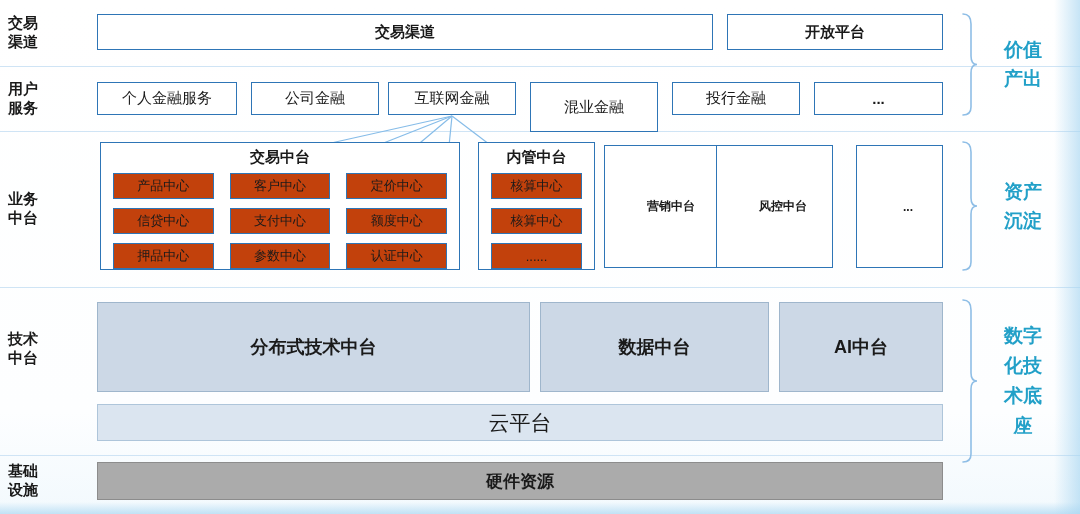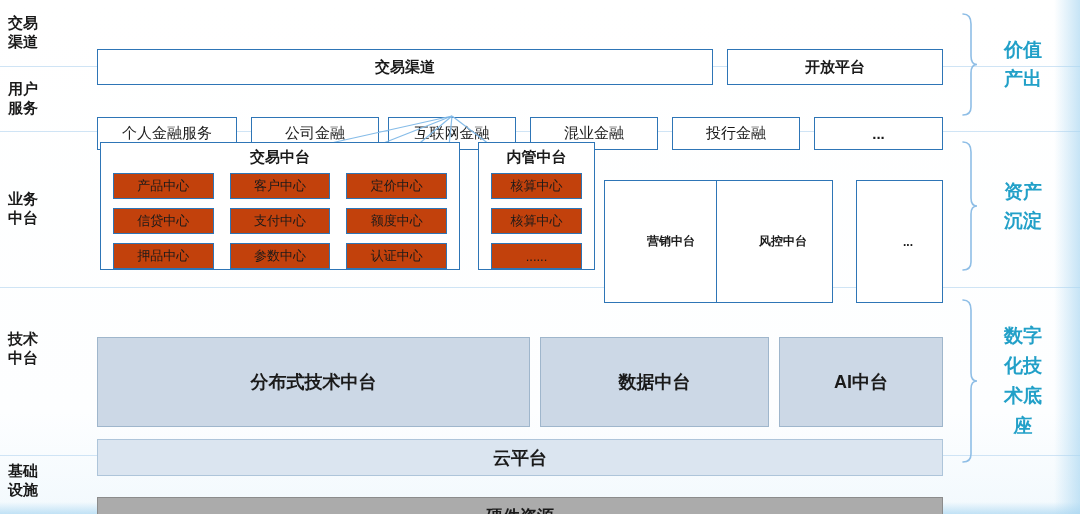--- a/index.html
+++ b/index.html
@@ -25,21 +25,20 @@
   .left-label{
     position:absolute;left:8px;width:52px;text-align:left;
     font-size:15px;line-height:19px;color:#1a1a1a;font-weight:600;
   }
   .left-label span{display:block;}
   .bx{
     position:absolute;box-sizing:border-box;
     border:1.5px solid #2e75b6;background:#ffffff;
     display:flex;align-items:center;justify-content:center;
     font-size:15px;
-    margin-top:35px;
   }
   .bx.bold{font-weight:700;}
   .bx.big{font-size:12px;font-weight:700;padding-left:17px;}
   .group{
     position:absolute;box-sizing:border-box;
     border:1.5px solid #2e75b6;background:#ffffff;
   }
   .group-title{
     position:absolute;top:5px;left:0;right:0;text-align:center;
     font-size:15px;font-weight:700;
@@ -50,21 +49,21 @@
   }
   .group-col{
     position:absolute;left:12px;right:12px;top:30px;
     display:grid;grid-template-columns:1fr;gap:9px;
   }
   .cell{
     height:26px;box-sizing:border-box;border:1px solid #2e75b6;background:#c2410c;
     display:flex;align-items:center;justify-content:center;font-size:13px;
   }
   .fill-tech{background:#ccd8e6;border:1px solid #9fb6cc;font-size:18px;font-weight:700;}
-  .fill-cloud{background:#dbe5f0;border:1px solid #aec5da;font-size:18px;font-weight:700;}
+  .fill-cloud{background:#dbe5f0;border:1px solid #aec5da;font-size:21px;font-weight:400;}
   .fill-hw{background:#ababab;border:1px solid #8c8c8c;font-size:17px;font-weight:700;}
   .overlay{position:absolute;left:0;top:0;pointer-events:none;}
   .right-label{
     position:absolute;width:42px;text-align:center;
     color:#22a0c8;font-weight:700;font-size:19px;line-height:29px;
     word-break:break-all;
   }
   .right-label.tall{line-height:30px;}
 </style>
 </head>
@@ -97,21 +96,21 @@
       <span>基础</span>
       <span>设施</span>
     </div>
 
   <div class="bx bold" style="left:97px;top:14px;width:616px;height:36px">交易渠道</div>
   <div class="bx bold" style="left:727px;top:14px;width:216px;height:36px">开放平台</div>
 
   <div class="bx" style="left:251px;top:82px;width:128px;height:33px">公司金融</div>
   <div class="bx" style="left:97px;top:82px;width:140px;height:33px">个人金融服务</div>
   <div class="bx" style="left:388px;top:82px;width:128px;height:33px">互联网金融</div>
-  <div class="bx" style="left:530px;top:82px;width:128px;height:33px">混业金融</div>
+  <div class="bx" style="left:530px;top:82px;width:128px;height:50px">混业金融</div>
   <div class="bx" style="left:672px;top:82px;width:128px;height:33px">投行金融</div>
   <div class="bx bold" style="left:814px;top:82px;width:129px;height:33px">...</div>
 
   <div class="overlay">
     <svg width="1080" height="514" viewBox="0 0 1080 514">
       <line x1="452" y1="116" x2="255" y2="160" stroke="#86bce8" stroke-width="1.2"></line>
       <line x1="452" y1="116" x2="310" y2="172" stroke="#86bce8" stroke-width="1.2"></line>
       <line x1="452" y1="116" x2="383" y2="174" stroke="#86bce8" stroke-width="1.2"></line>
       <line x1="452" y1="116" x2="447" y2="166" stroke="#86bce8" stroke-width="1.2"></line>
       <line x1="452" y1="116" x2="510" y2="160" stroke="#86bce8" stroke-width="1.2"></line>

